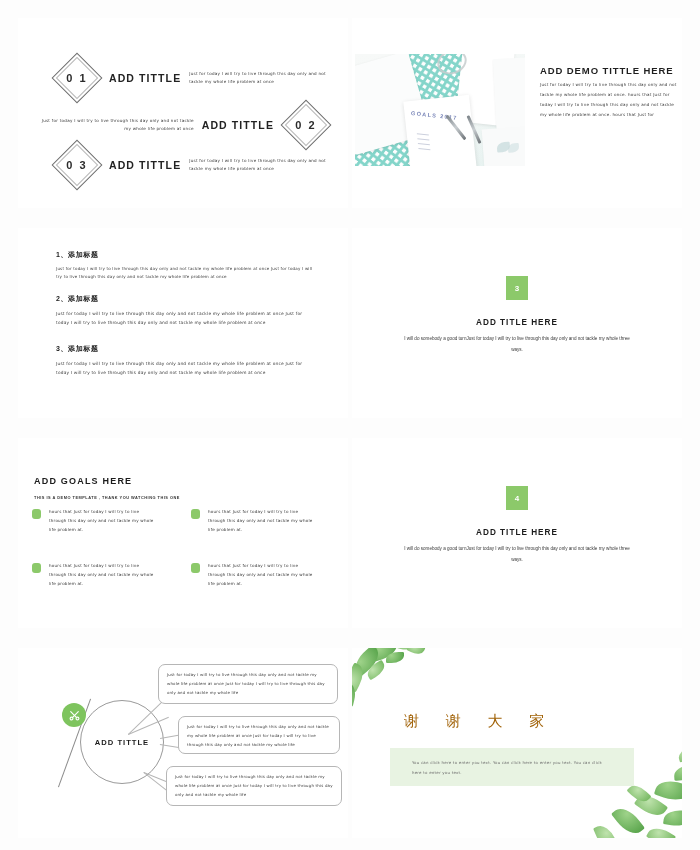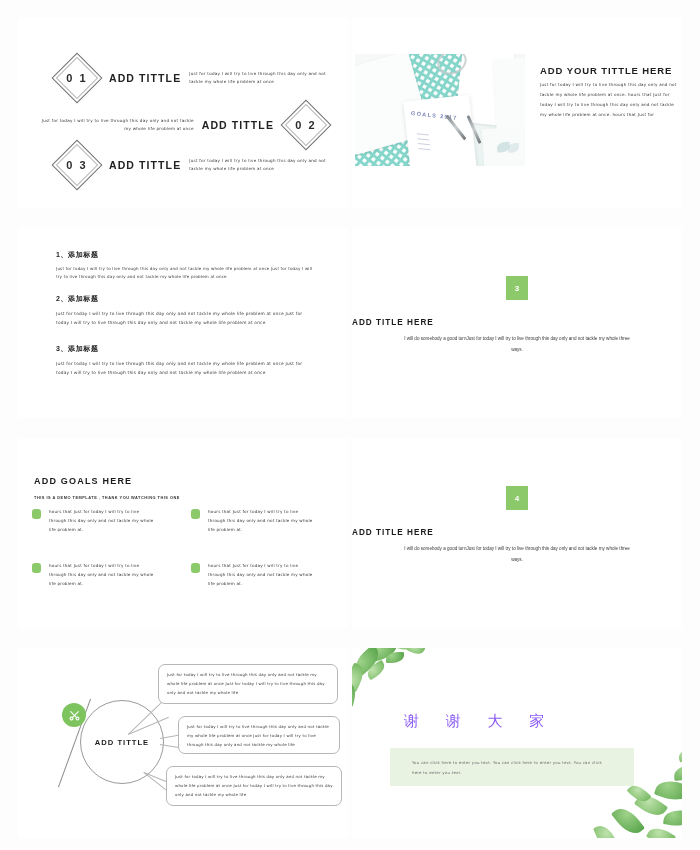--- a/index.html
+++ b/index.html
@@ -137,21 +137,21 @@
   .s4{left:352px;top:228px;width:330px;height:190px;}
   .s5{left:352px;top:438px;width:330px;height:190px;}
   .badge{
     position:absolute;left:50%;transform:translateX(-50%);top:48px;
     width:22px;height:24px;background:#8cc96a;
     display:flex;align-items:center;justify-content:center;
     color:#ffffff;font-size:8px;font-weight:bold;
     font-family:"Liberation Sans", sans-serif;
   }
   .cen-title{
-    position:absolute;left:0;right:0;top:90px;text-align:left;
+    position:absolute;left:0;right:0;top:90px;text-align:center;
     font-size:8.2px;font-weight:bold;letter-spacing:1px;color:#1c1c1c;
     font-family:"Liberation Sans", sans-serif;
   }
   .cen-body{
     position:absolute;left:50%;transform:translateX(-50%);top:105px;width:230px;
     text-align:center;font-size:4.6px;line-height:2.5;color:#3a3a3a;
     font-family:"Liberation Sans", sans-serif;
   }
 
   
@@ -204,21 +204,21 @@
   .l1b{left:110px;top:86px;width:44px;transform:rotate(-23deg);}
   .l2{left:142px;top:90px;width:30px;transform:rotate(-10deg);}
   .l2b{left:142px;top:96px;width:30px;transform:rotate(9deg);}
   .l3{left:126px;top:124px;width:34px;transform:rotate(22deg);}
   .l3b{left:126px;top:124px;width:38px;transform:rotate(38deg);}
 
   
   .s8{left:352px;top:648px;width:330px;height:190px;background:#ffffff;}
   .thx{
     position:absolute;left:52px;top:64px;
-    font-size:15px;letter-spacing:11px;color:#8b5cf6;font-weight:400;
+    font-size:15px;letter-spacing:11px;color:#a16207;font-weight:400;
   }
   .thxbox{
     position:absolute;left:38px;top:100px;width:244px;height:38px;
     background:#e8f3e2;
   }
   .thxtxt{
     position:absolute;left:22px;top:10px;width:196px;
     font-size:3.9px;line-height:2.5;color:#6a6a6a;letter-spacing:.25px;
   }
   .lfg{background:radial-gradient(circle at 30% 30%, #9fd38a, #4f9e43);}
@@ -279,21 +279,21 @@
             <i></i>
           </div>
       </div>
       <div class="ph card">
         <div class="ph leaf"></div>
         <div class="ph leaf2"></div>
       </div>
       <div class="pen pen1"></div>
       <div class="pen pen2"></div>
     </div>
-    <div class="s2-title">ADD YOUR TITTLE HERE</div>
+    <div class="s2-title">ADD DEMO TITTLE HERE</div>
     <div class="s2-body">Just for today I will try to live through this day only and not tackle my whole life problem at once. hours that Just for today I will try to live through this day only and not tackle my whole life problem at once. hours that Just for</div>
   </div>
 
   <div class="slide s3">
     <div class="blk b1">
       <div class="h">1、添加标题</div>
       <div class="p">Just for today I will try to live through this day only and not tackle my whole life problem at once Just for today I will try to live through this day only and not tackle my whole life problem at once</div>
     </div>
     <div class="blk b2">
       <div class="h">2、添加标题</div>

